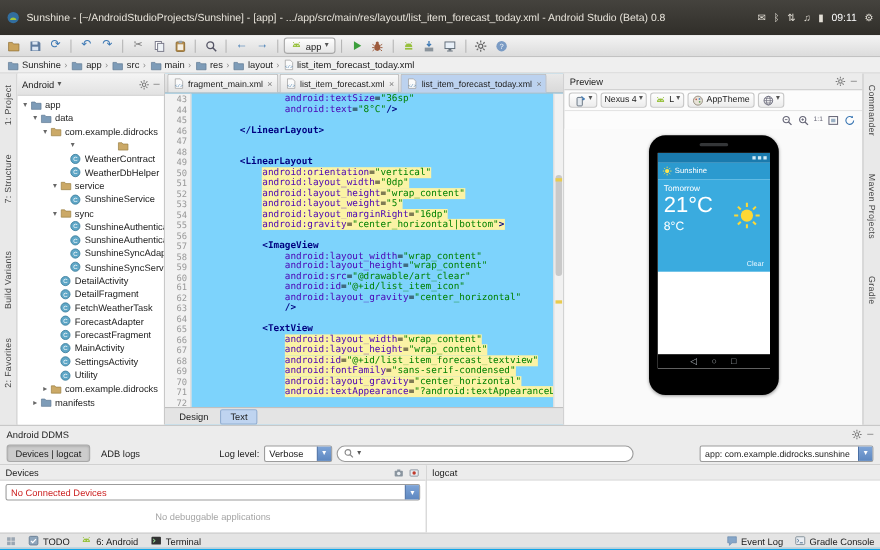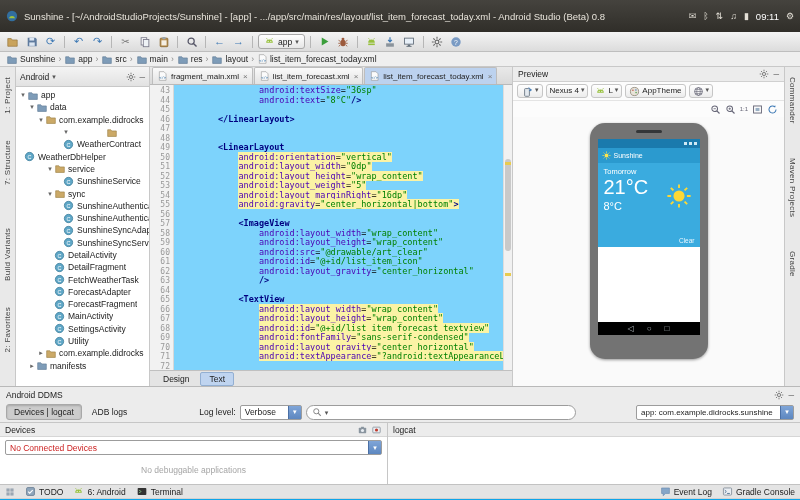--- a/index.html
+++ b/index.html
@@ -72,21 +72,21 @@
 
   
   .preview{width:272px;flex:none;border-left:1px solid #C8C8C8;background:#FCFCFC;display:flex;flex-direction:column}
   .preview-header{height:15px;background:#ECECEC;border-bottom:1px solid #D0D0D0;display:flex;align-items:center;padding:0 5px;font-size:8.5px;gap:4px}
   .ph-right{margin-left:auto;display:flex;gap:4px}
   .preview-toolbar{height:19px;border-bottom:1px solid #E4E4E4;display:flex;align-items:center;gap:3px;padding:0 4px;font-size:8px}
   .pcombo{display:flex;align-items:flex-start;gap:2px;padding:1px 3px;border:1px solid #C6C6C6;border-radius:3px;background:linear-gradient(#FFF,#ECECEC);height:14px;cursor:pointer;white-space:nowrap}
   .preview-toolbar2{height:16px;display:flex;justify-content:flex-end;align-items:center;gap:4px;padding:0 6px}
   .preview-canvas{flex:1;display:flex;justify-content:center;background:#FAFAFA}
 
-  .phone{width:118px;height:236px;background:#737373;border-radius:15px;margin-top:6px;padding:16px 8px 24px;position:relative;box-shadow:0 1px 3px rgba(0,0,0,.4)}
+  .phone{width:118px;height:236px;background:#000000;border-radius:15px;margin-top:6px;padding:16px 8px 24px;position:relative;box-shadow:0 1px 3px rgba(0,0,0,.4)}
   .earpiece{position:absolute;top:7px;left:50%;transform:translateX(-50%);width:26px;height:3px;border-radius:2px;background:#343638}
   .screen{width:102px;height:196px;background:#FFF;display:flex;flex-direction:column;overflow:hidden}
   .p-status{height:9px;background:#1A7AAD;display:flex;justify-content:flex-end;align-items:center;gap:2px;padding:0 3px}
   .p-status i{width:3px;height:3px;background:#CFE9F5;display:block}
   .p-actionbar{height:15px;background:#2B9ACF;color:#FFF;display:flex;align-items:center;gap:3px;padding:0 4px;font-size:7px}
   .p-body{height:84px;background:#3AABDF;color:#FFF;padding:4px 6px 3px;position:relative}
   .p-day{font-size:7.5px}
   .p-high{font-size:20px;line-height:23px;font-weight:normal}
   .p-low{font-size:11px;line-height:14px}
   .p-sun{position:absolute;right:8px;top:20px}
@@ -406,21 +406,21 @@
           <div class="tree-row" style="padding-left: 39px;">
             <span class="tree-arrow"></span>
             <span class="tree-ic">
               <svg width="11" height="11" viewBox="0 0 14 14">
                 <circle cx="7" cy="7" r="5.3" fill="#5FA7C7" stroke="#3F7E9C"></circle>
                 <text x="7" y="9.7" font-size="7" font-family="Liberation Sans" text-anchor="middle" fill="#fff">C</text>
               </svg>
             </span>
             <span class="tree-label">WeatherContract</span>
           </div>
-          <div class="tree-row" style="">
+          <div class="tree-row" style="padding-left: 39px;">
             <span class="tree-arrow"></span>
             <span class="tree-ic">
               <svg width="11" height="11" viewBox="0 0 14 14">
                 <circle cx="7" cy="7" r="5.3" fill="#5FA7C7" stroke="#3F7E9C"></circle>
                 <text x="7" y="9.7" font-size="7" font-family="Liberation Sans" text-anchor="middle" fill="#fff">C</text>
               </svg>
             </span>
             <span class="tree-label">WeatherDbHelper</span>
           </div>
           <div class="tree-row" style="padding-left: 30px;">

